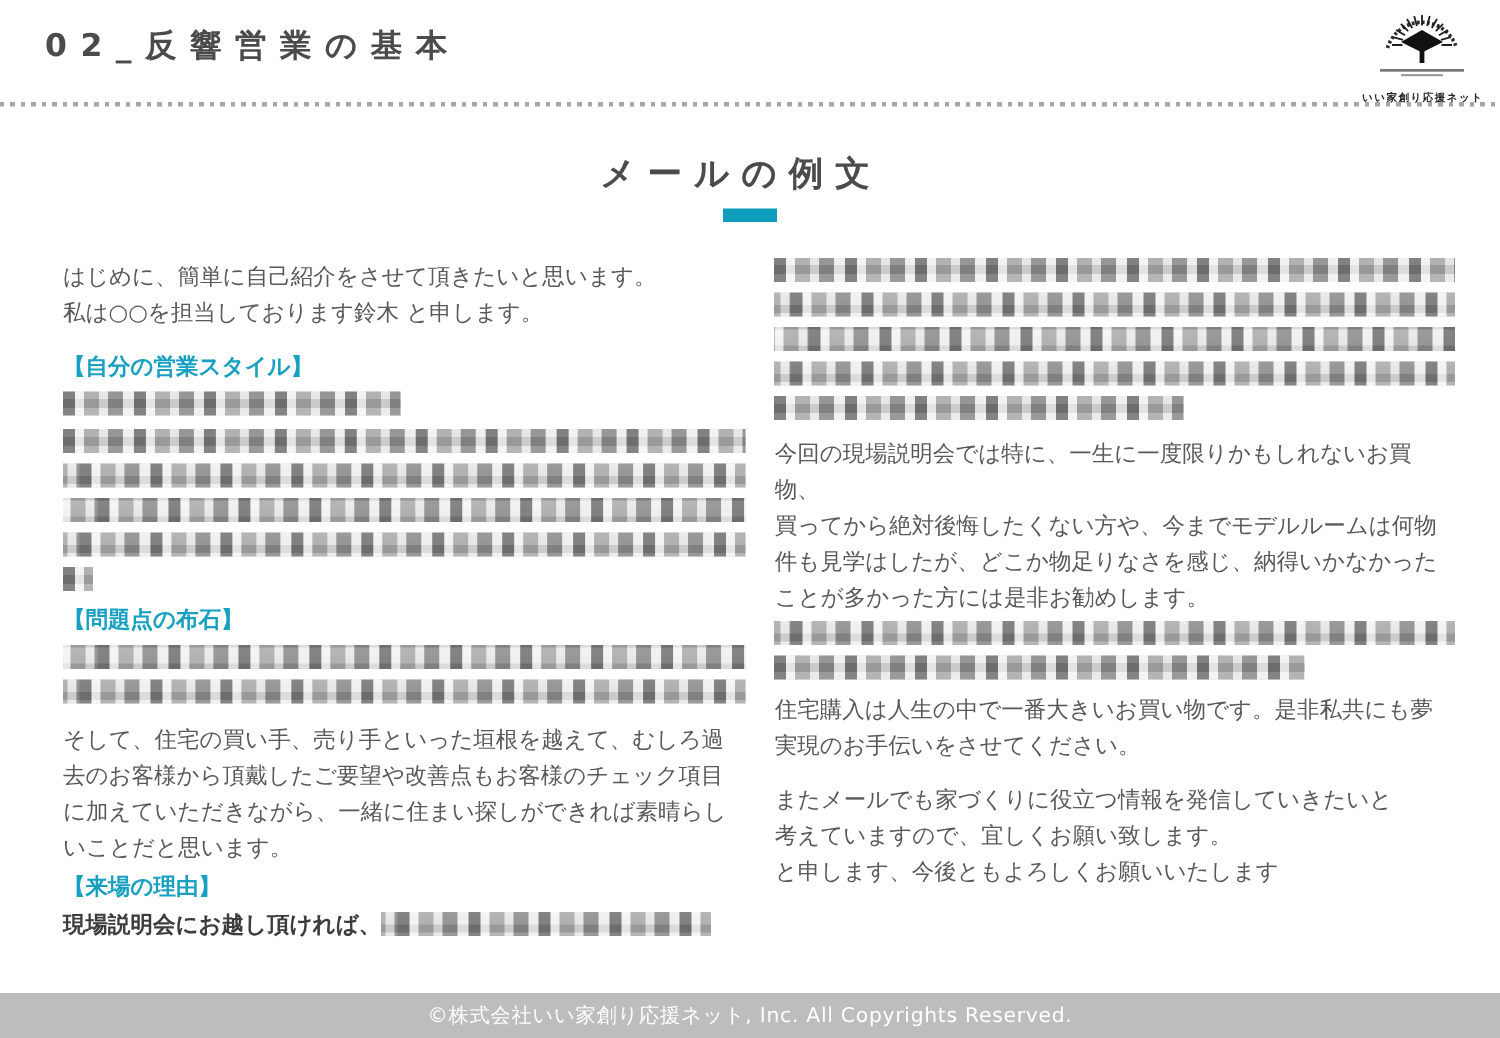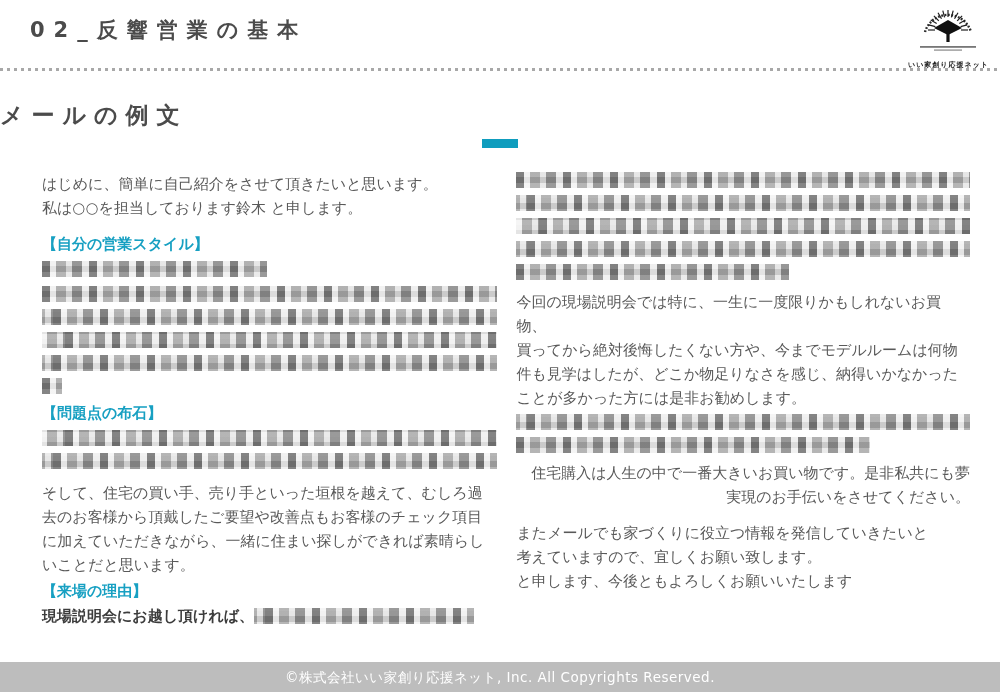--- a/index.html
+++ b/index.html
@@ -25,21 +25,21 @@
   .logo{
     position:absolute;right:12px;top:3px;width:80px;text-align:center;
   }
   .logo-label{font-size:7px;font-weight:700;color:#222;letter-spacing:1px;margin-top:1px;white-space:nowrap;}
   .dotted{
     position:absolute;left:0;right:0;top:68px;height:3px;
     background-image:repeating-linear-gradient(to right,#a8a8a8 0 3px,transparent 3px 7px);
   }
   
   .sec-title{
-    position:absolute;left:0;right:12px;top:100px;text-align:left;
+    position:absolute;left:0;right:12px;top:100px;text-align:center;
     font-size:23px;font-weight:700;color:var(--titlegray);letter-spacing:8px;
   }
   .sec-bar{
     position:absolute;left:482px;top:139px;width:36px;height:9px;background:var(--accent);
   }
   
   .content{
     position:absolute;left:42px;top:172px;width:928px;display:flex;gap:19px;
   }
   .col{width:460px;font-size:15px;line-height:25px;color:var(--body);}
@@ -68,21 +68,21 @@
   .m3{background-position:23px 0,0 7px;}
   .mrow{display:block;margin-bottom:7px;}
   .mwrap{line-height:0;margin-top:4px;}
   
   .footer{
     position:absolute;left:0;right:0;top:662px;height:30px;background:var(--footerbg);
     color:#ffffff;text-align:center;font-size:13.5px;line-height:30px;letter-spacing:.5px;
   }
   .mt12{margin-top:12px;}
   .mt10{margin-top:10px;}
-  .mt8{margin-top:8px;text-align:right;}
+  .mt8{margin-top:8px;}
   .mt6{margin-top:6px;}
   .mt2{margin-top:2px;}
 </style>
 </head>
 <body>
 
 <div class="page">
 
   <div class="hdr-title">02_反響営業の基本</div>
 

